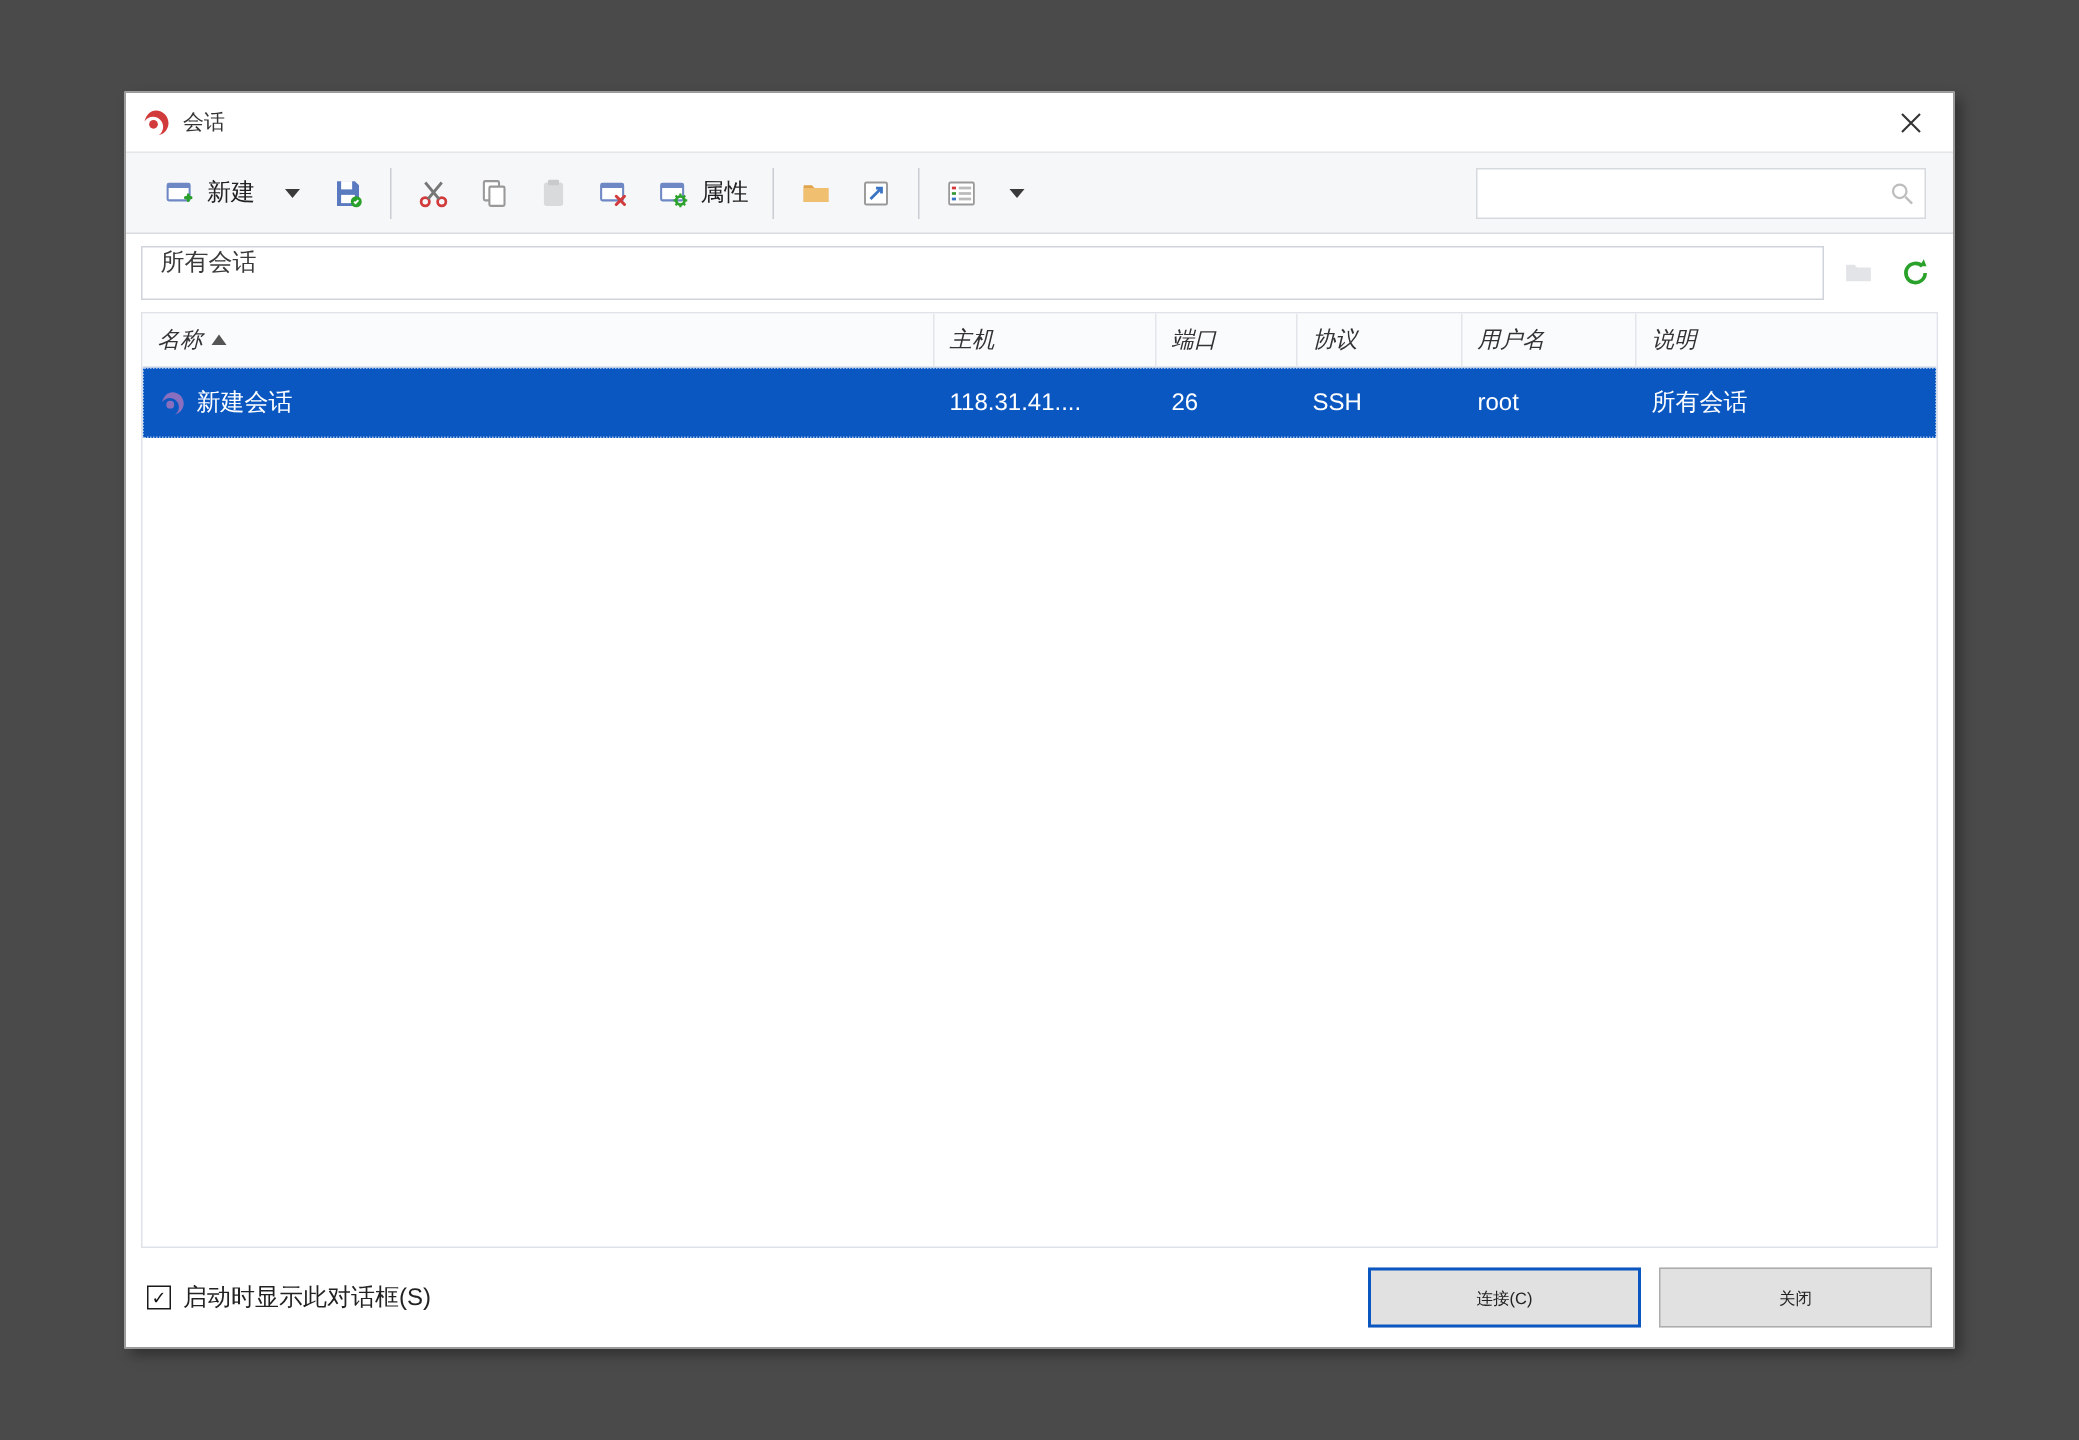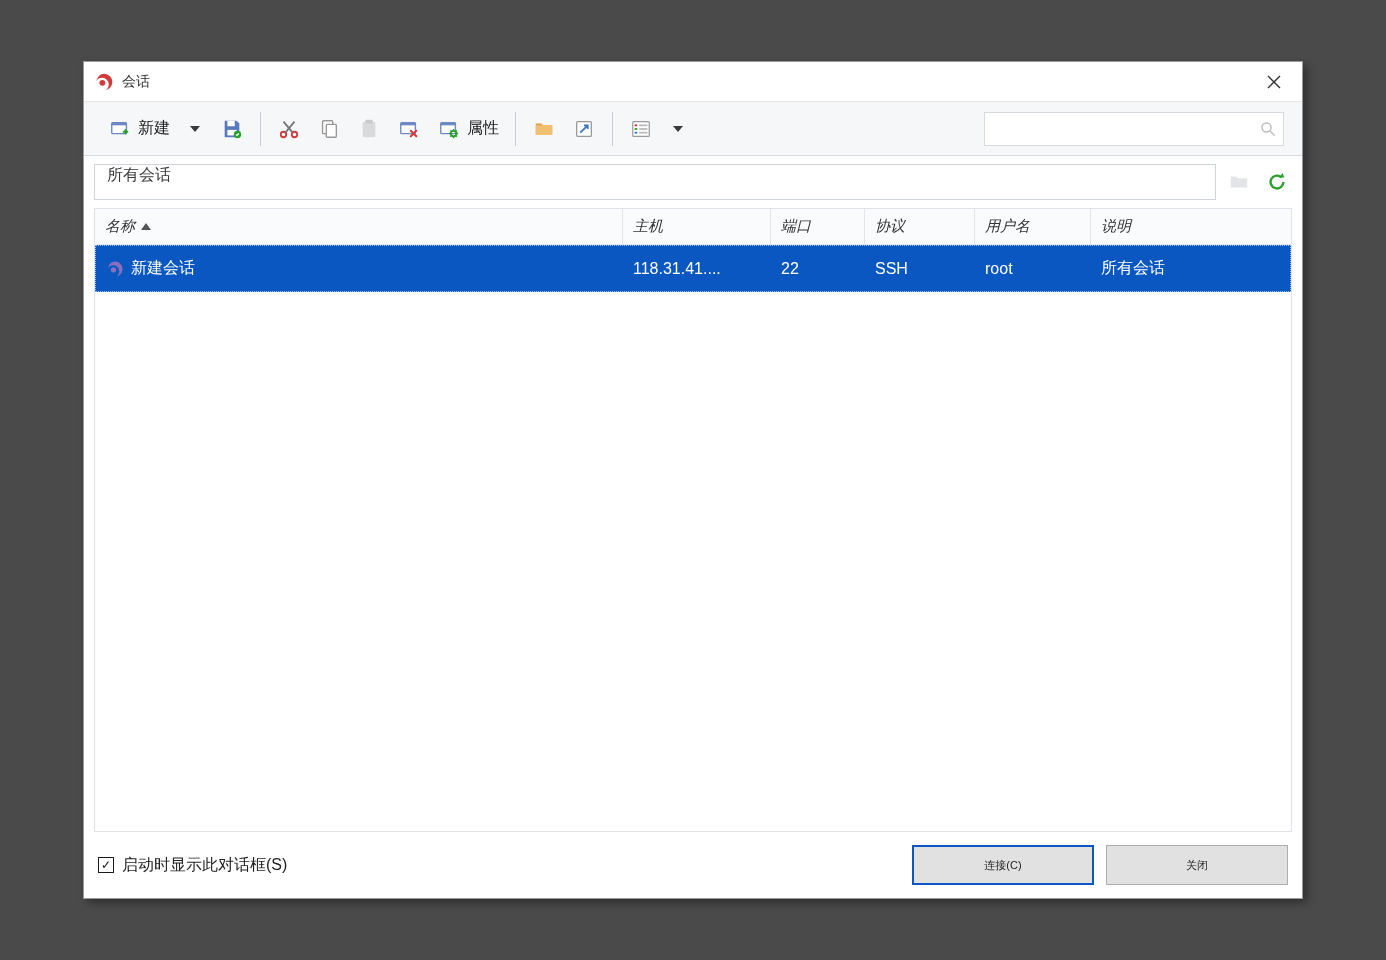--- a/index.html
+++ b/index.html
@@ -403,21 +403,21 @@
         <div class="td col-name">
           <span class="row-icon">
             <svg viewBox="0 0 24 24" width="18" height="18">
               <path fill="#8a6fbf" d="M12 2c5.5 0 10 4.5 10 10 0 4.8-3.4 8.8-7.9 9.8 2.2-1.4 3.6-3.9 3.6-6.8 0-4.4-3.6-8-8-8-2.9 0-5.4 1.5-6.9 3.8C4 5.7 7.6 2 12 2z"></path>
               <circle cx="10" cy="13" r="3.5" fill="#8a6fbf"></circle>
             </svg>
           </span>
           <span>新建会话</span>
         </div>
         <div class="td col-host"><span>118.31.41....</span></div>
-        <div class="td col-port"><span>22</span></div>
+        <div class="td col-port"><span>26</span></div>
         <div class="td col-proto"><span>SSH</span></div>
         <div class="td col-user"><span>root</span></div>
         <div class="td col-desc"><span>所有会话</span></div>
       </div>
     </div>
   </div>
 
   <div class="footer">
     <label class="check-wrap">
       <span class="checkbox">✓</span>

